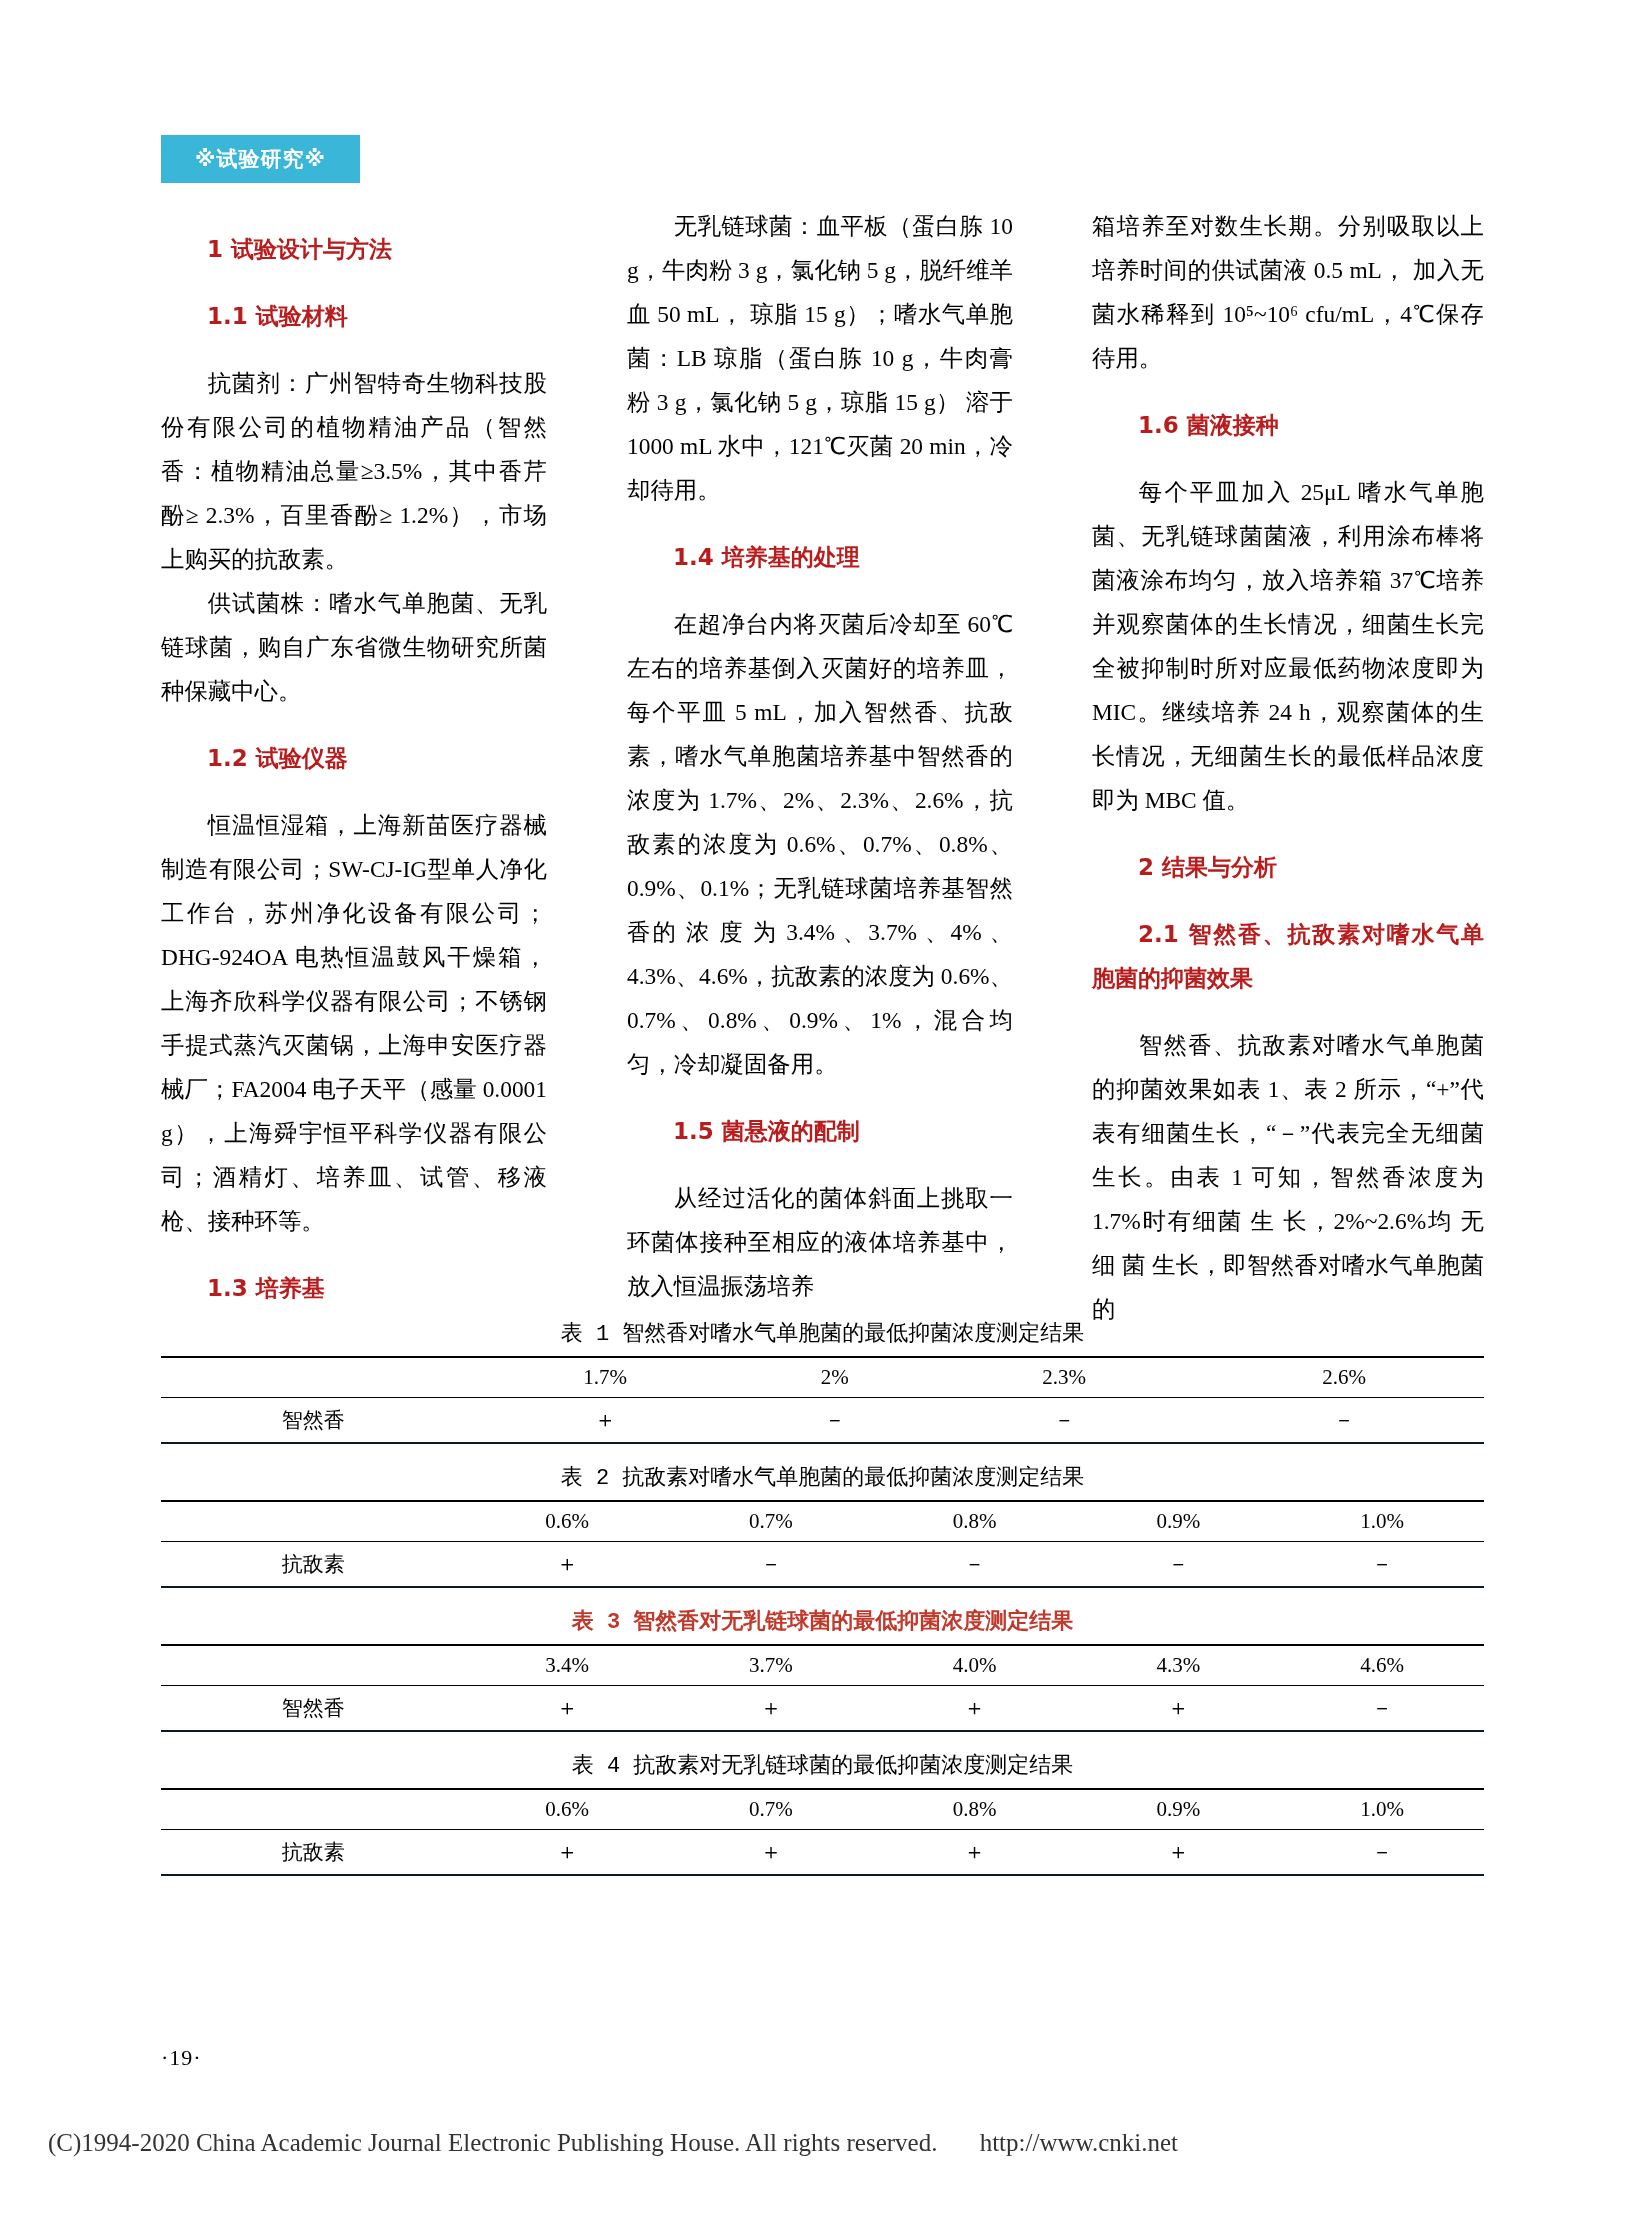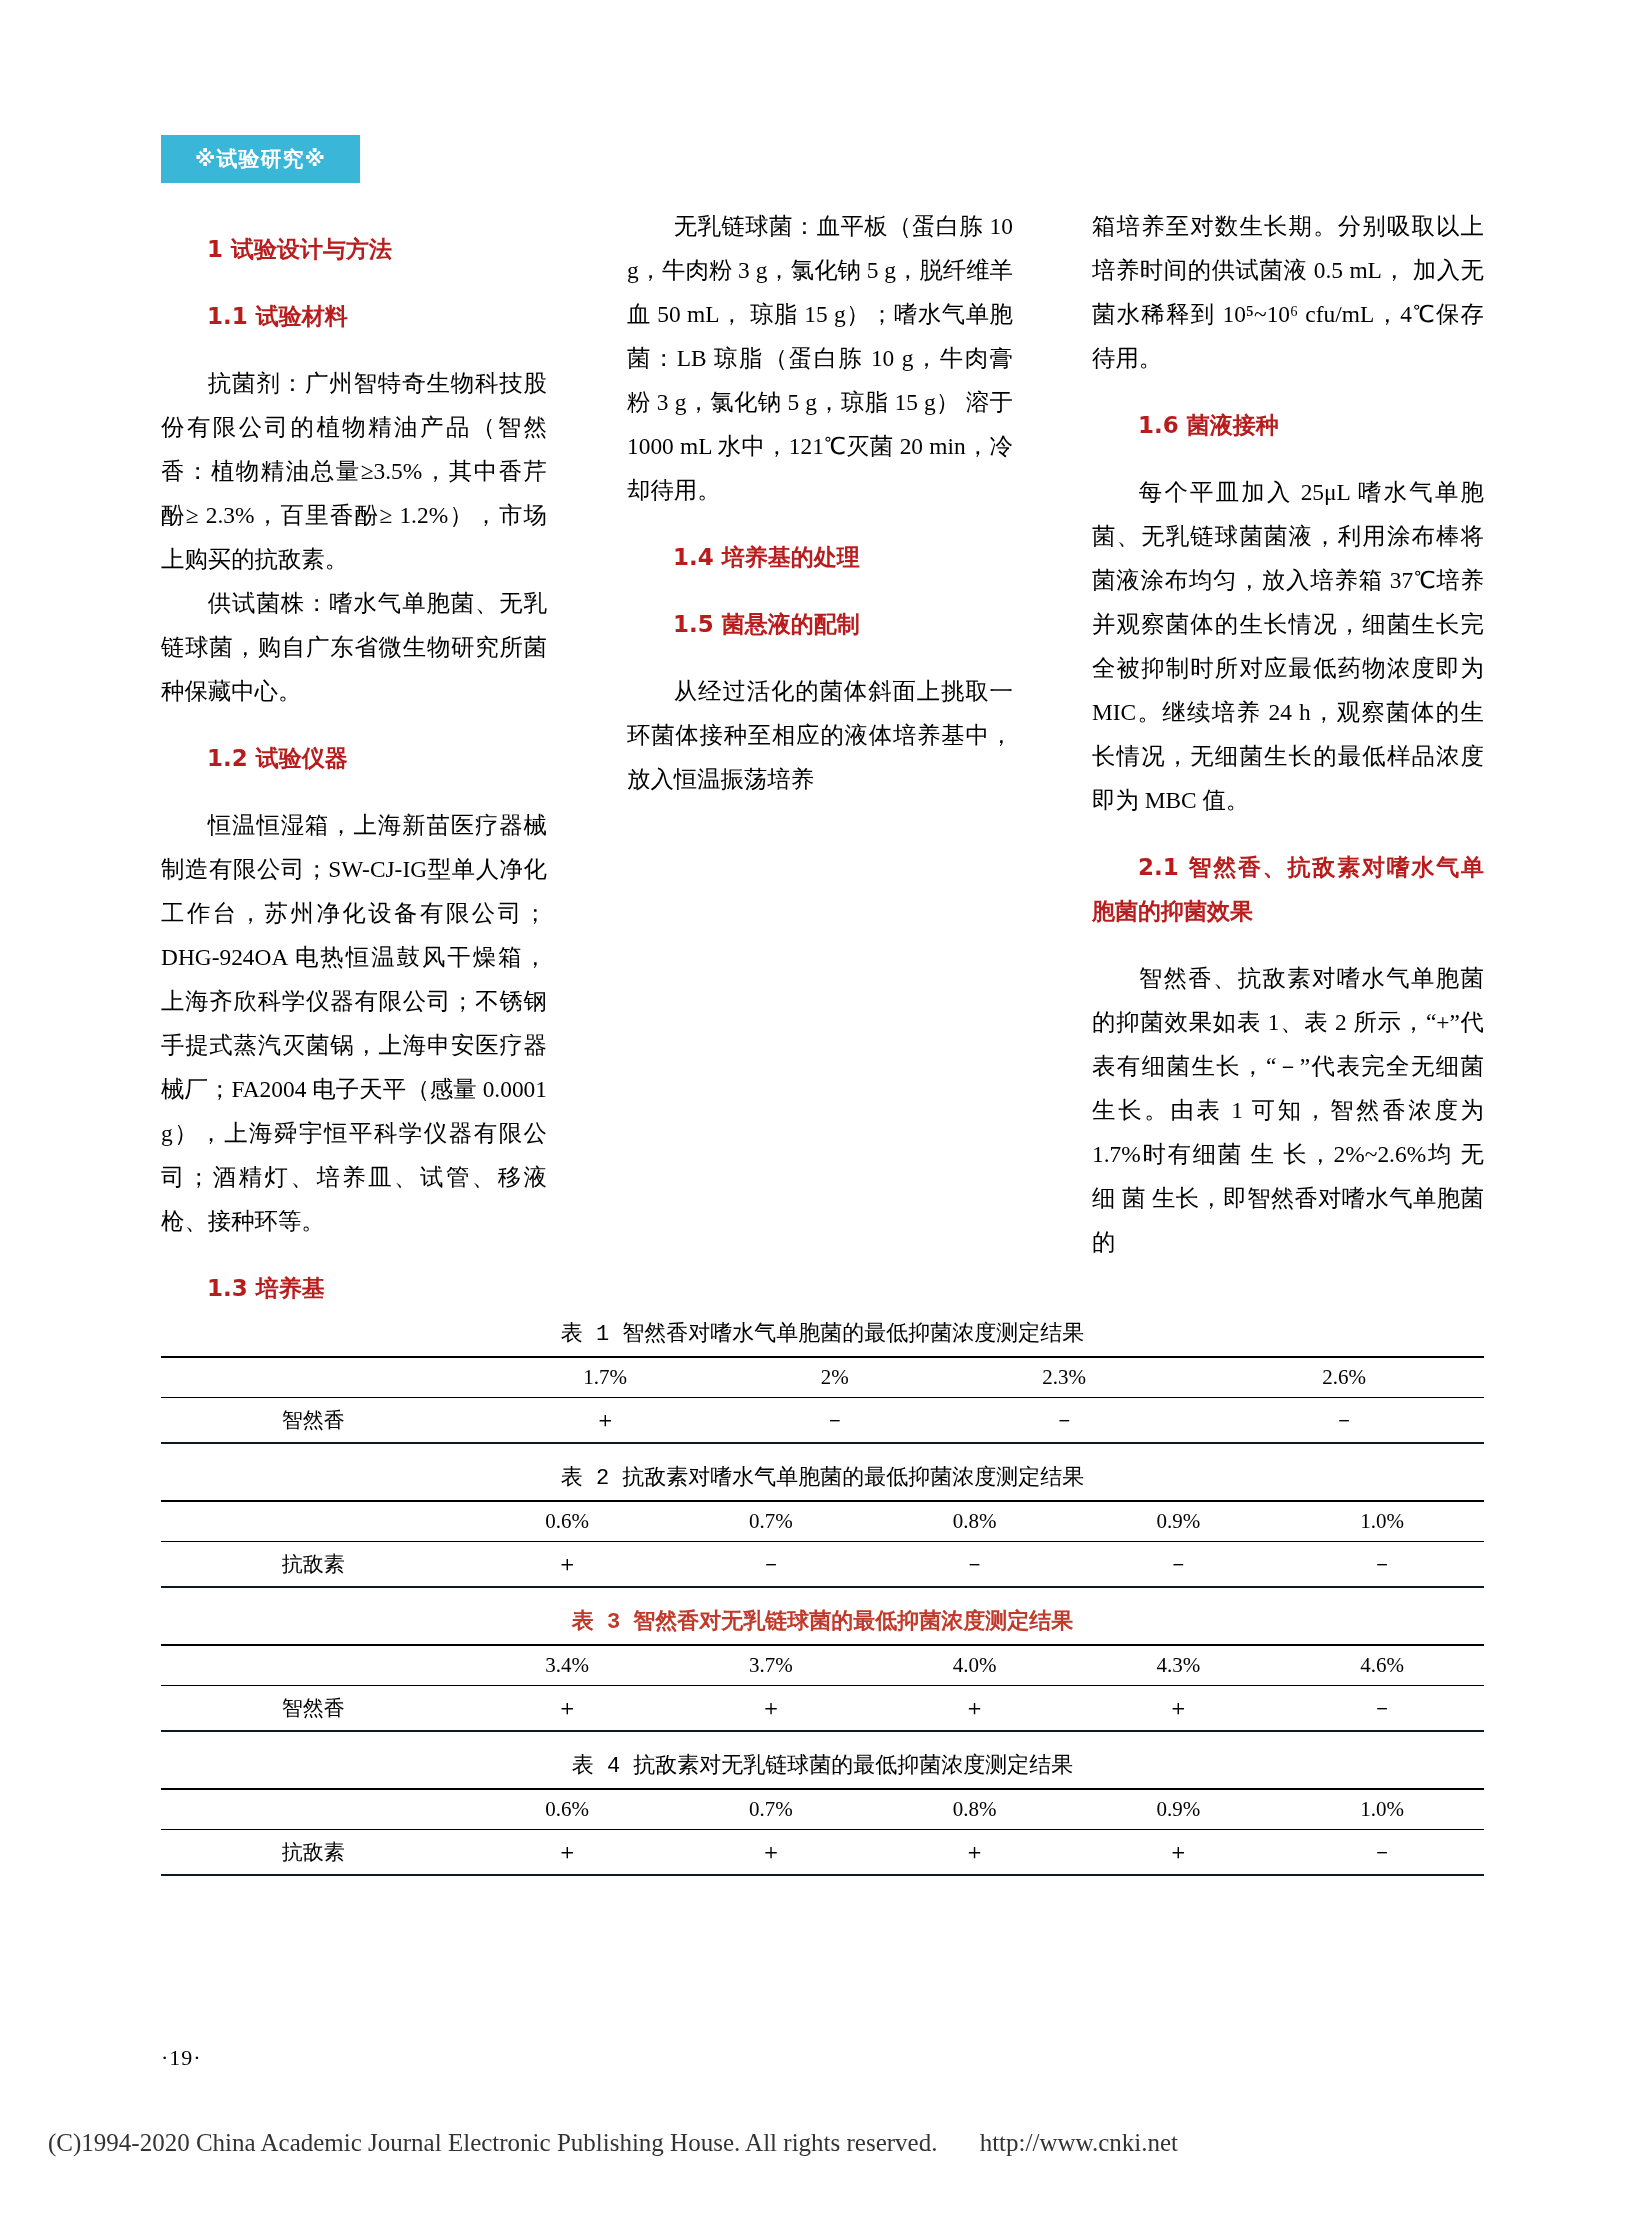--- a/index.html
+++ b/index.html
@@ -156,27 +156,29 @@
         <p class="sec-head">1.1 试验材料</p>
         <p class="body">抗菌剂：广州智特奇生物科技股份有限公司的植物精油产品（智然香：植物精油总量≥3.5%，其中香芹酚≥ 2.3%，百里香酚≥ 1.2%），市场上购买的抗敌素。</p>
         <p class="body">供试菌株：嗜水气单胞菌、无乳链球菌，购自广东省微生物研究所菌种保藏中心。</p>
         <p class="sec-head">1.2 试验仪器</p>
         <p class="body">恒温恒湿箱，上海新苗医疗器械制造有限公司；SW-CJ-IG型单人净化工作台，苏州净化设备有限公司；DHG-924OA 电热恒温鼓风干燥箱，上海齐欣科学仪器有限公司；不锈钢手提式蒸汽灭菌锅，上海申安医疗器械厂；FA2004 电子天平（感量 0.0001 g），上海舜宇恒平科学仪器有限公司；酒精灯、培养皿、试管、移液枪、接种环等。</p>
         <p class="sec-head">1.3 培养基</p>
       </div>
     <div class="col col2">
         <p class="body">无乳链球菌：血平板（蛋白胨 10 g，牛肉粉 3 g，氯化钠 5 g，脱纤维羊血 50 mL， 琼脂 15 g）；嗜水气单胞菌：LB 琼脂（蛋白胨 10 g，牛肉膏粉 3 g，氯化钠 5 g，琼脂 15 g） 溶于 1000 mL 水中，121℃灭菌 20 min，冷却待用。</p>
         <p class="sec-head">1.4 培养基的处理</p>
+        <p class="body">在超净台内将灭菌后冷却至 60℃左右的培养基倒入灭菌好的培养皿，每个平皿 5 mL，加入智然香、抗敌素，嗜水气单胞菌培养基中智然香的浓度为 1.7%、2%、2.3%、2.6%，抗敌素的浓度为 0.6%、0.7%、0.8%、0.9%、0.1%；无乳链球菌培养基智然香的 浓 度 为 3.4% 、3.7% 、4% 、4.3%、4.6%，抗敌素的浓度为 0.6%、0.7%、0.8%、0.9%、1%，混合均匀，冷却凝固备用。</p>
         <p class="sec-head">1.5 菌悬液的配制</p>
         <p class="body">从经过活化的菌体斜面上挑取一环菌体接种至相应的液体培养基中，放入恒温振荡培养</p>
       </div>
     <div class="col col3">
         <p class="cont">箱培养至对数生长期。分别吸取以上培养时间的供试菌液 0.5 mL， 加入无菌水稀释到 10⁵~10⁶ cfu/mL，4℃保存待用。</p>
         <p class="sec-head">1.6 菌液接种</p>
         <p class="body">每个平皿加入 25μL 嗜水气单胞菌、无乳链球菌菌液，利用涂布棒将菌液涂布均匀，放入培养箱 37℃培养并观察菌体的生长情况，细菌生长完全被抑制时所对应最低药物浓度即为 MIC。继续培养 24 h，观察菌体的生长情况，无细菌生长的最低样品浓度即为 MBC 值。</p>
+        <p class="sec-head">2 结果与分析</p>
         <p class="sec-head">2.1 智然香、抗敌素对嗜水气单胞菌的抑菌效果</p>
         <p class="body">智然香、抗敌素对嗜水气单胞菌的抑菌效果如表 1、表 2 所示，“+”代表有细菌生长，“－”代表完全无细菌生长。由表 1 可知，智然香浓度为 1.7%时有细菌 生 长，2%~2.6%均 无 细 菌 生长，即智然香对嗜水气单胞菌的</p>
       </div>
   </div>
 
   <div class="tables">
       <div class="tbl-block">
         <div class="tbl-title">表 1 智然香对嗜水气单胞菌的最低抑菌浓度测定结果</div>
         <table>
           <thead>

